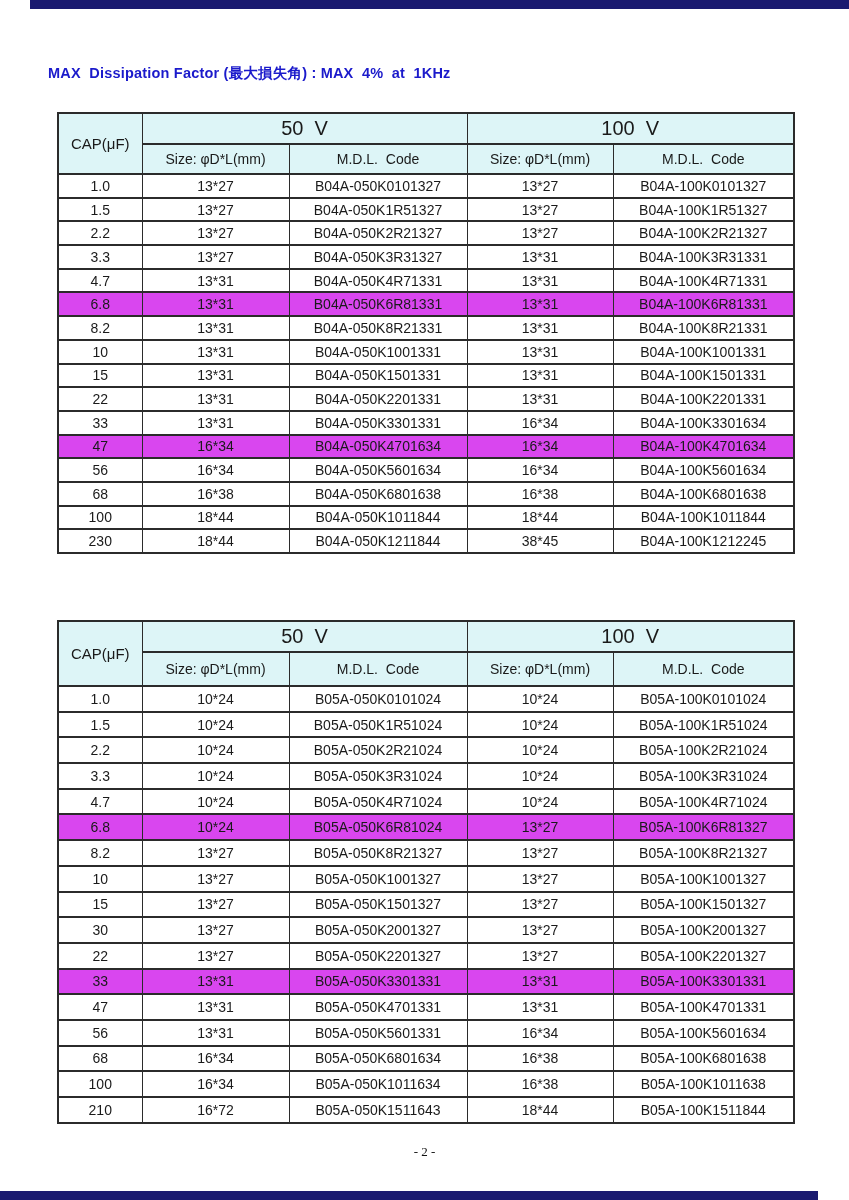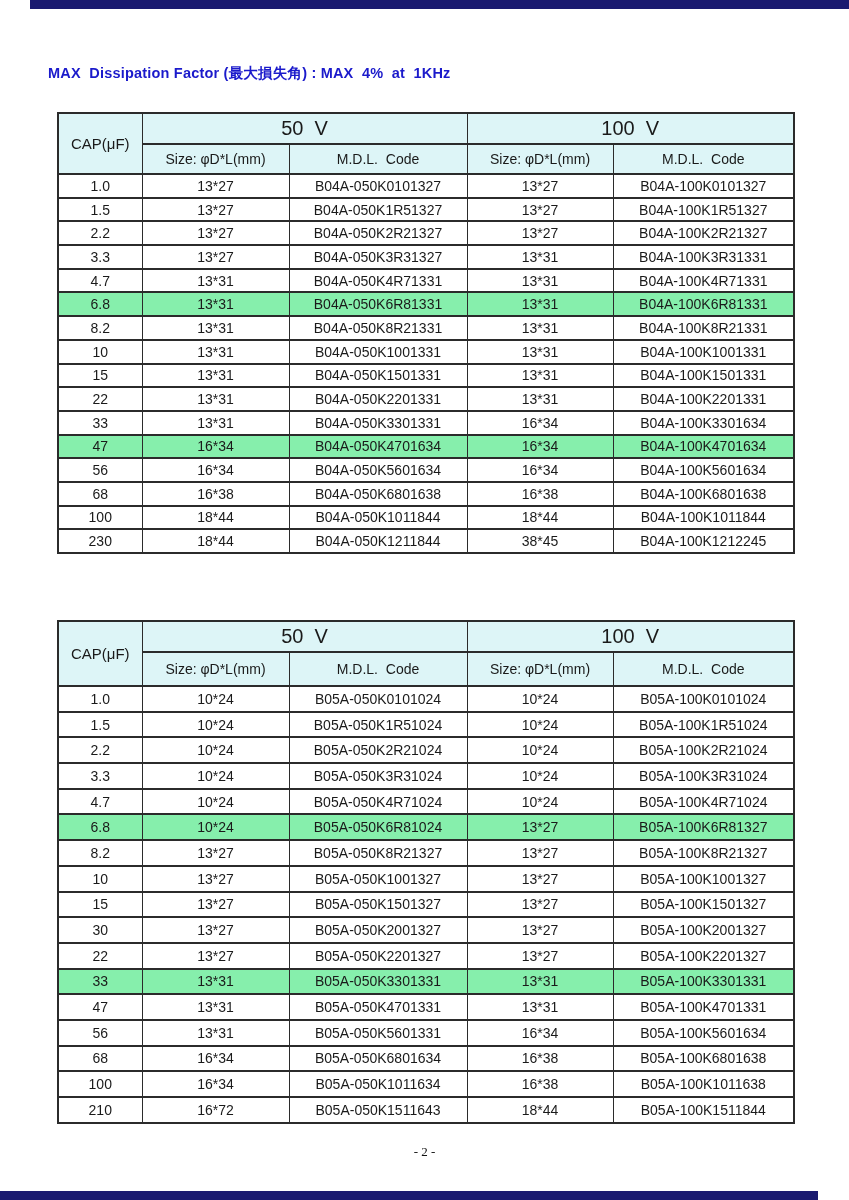--- a/index.html
+++ b/index.html
@@ -57,21 +57,21 @@
   }
   .cap-table thead th { background: #ddf5f7; }
   .cap-table .hrow1 th { height: 29px; font-size: 20px; }
   .cap-table .hrow2 th { font-size: 14px; }
   .table-1 .hrow2 th { height: 28px; }
   .table-2 .hrow2 th { height: 32px; }
   .cap-table th.cap-h { font-size: 15px; }
   .cap-table td { font-size: 14px; }
   .table-1 tbody tr { height: 23.7px; }
   .table-2 tbody tr { height: 25.7px; }
-  .cap-table tbody tr.hl td { background: #86efac; }
+  .cap-table tbody tr.hl td { background: #d946ef; }
 
   .page-number {
     position: absolute; top: 1144px; left: 0; width: 849px;
     text-align: center;
     font-family: "Liberation Serif", serif;
     font-size: 13px; color: #111;
   }
 </style>
 </head>
 <body>

